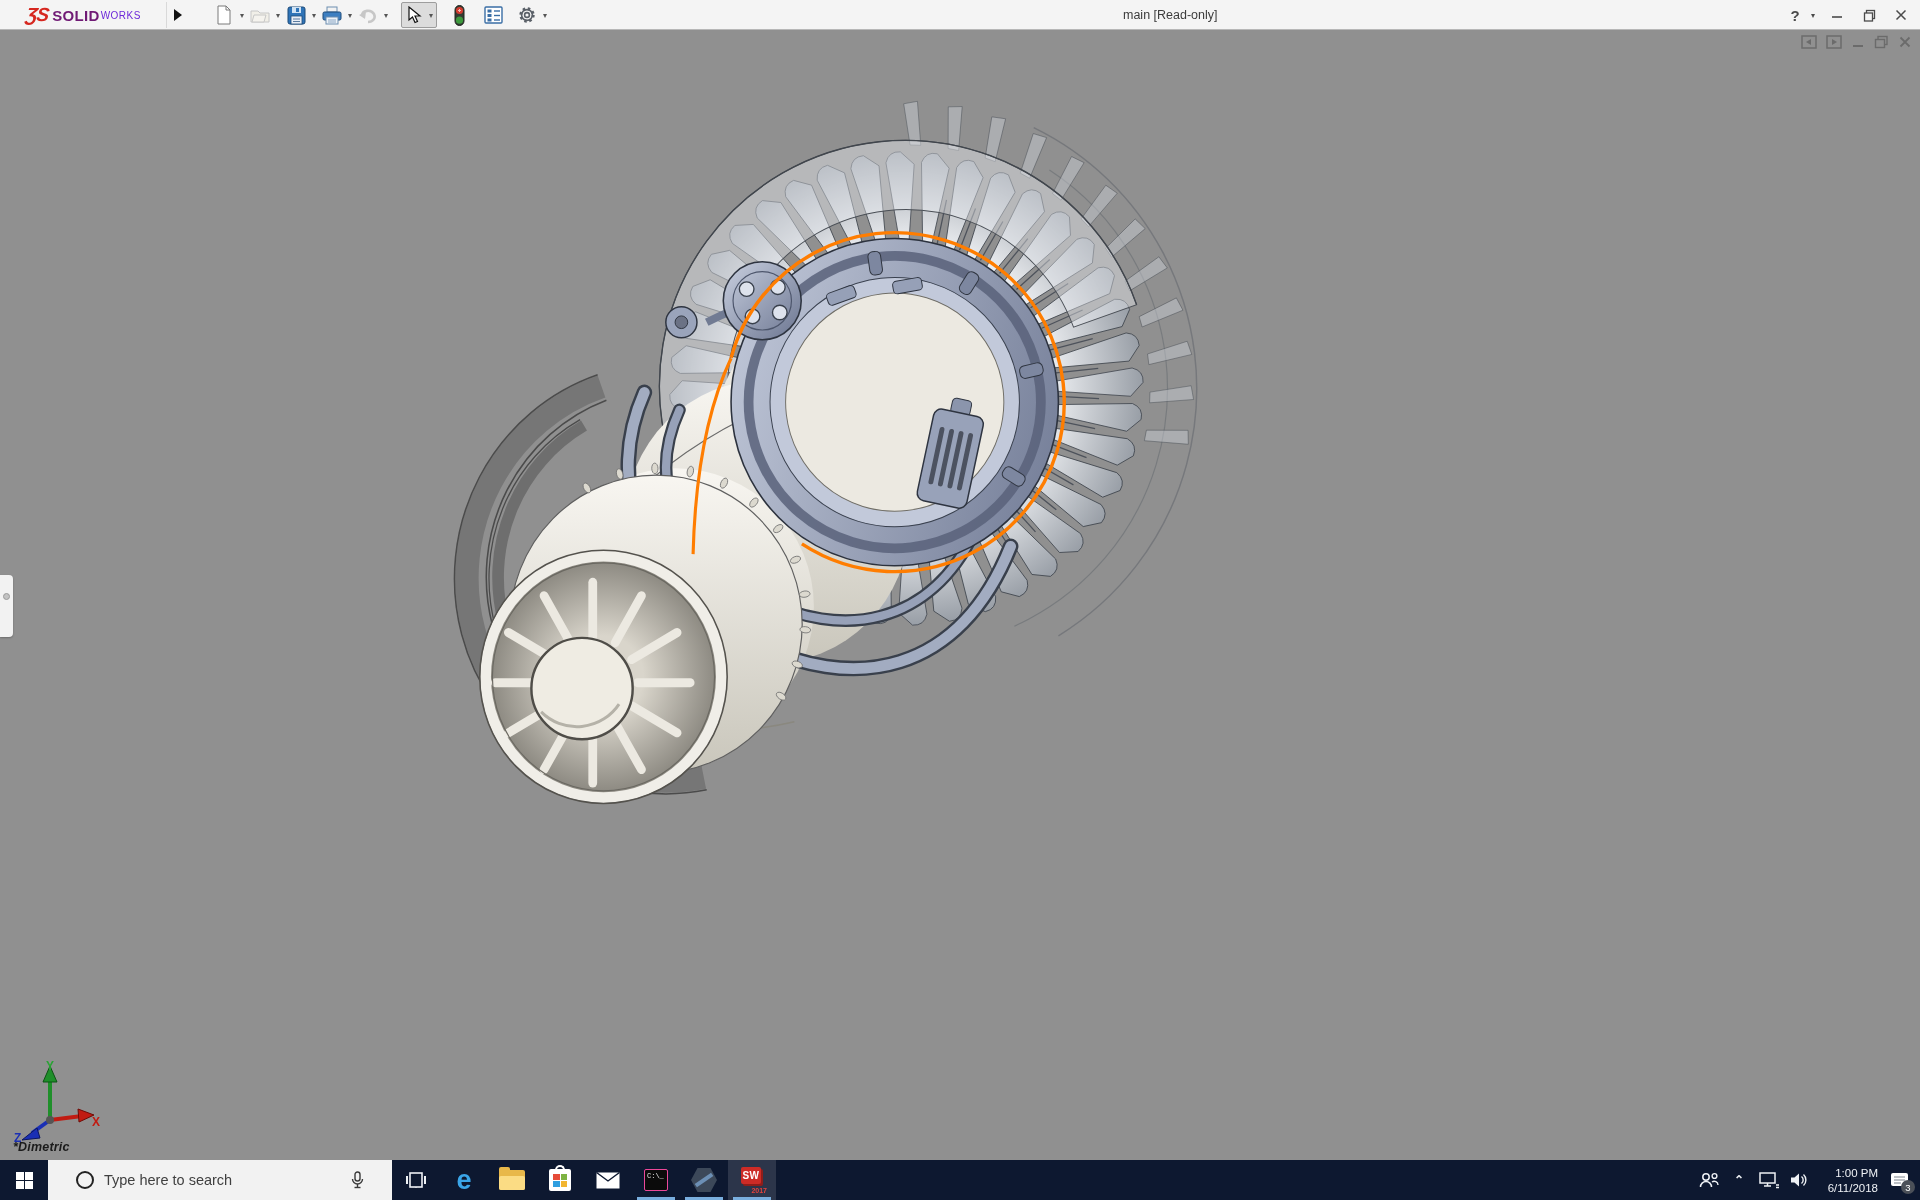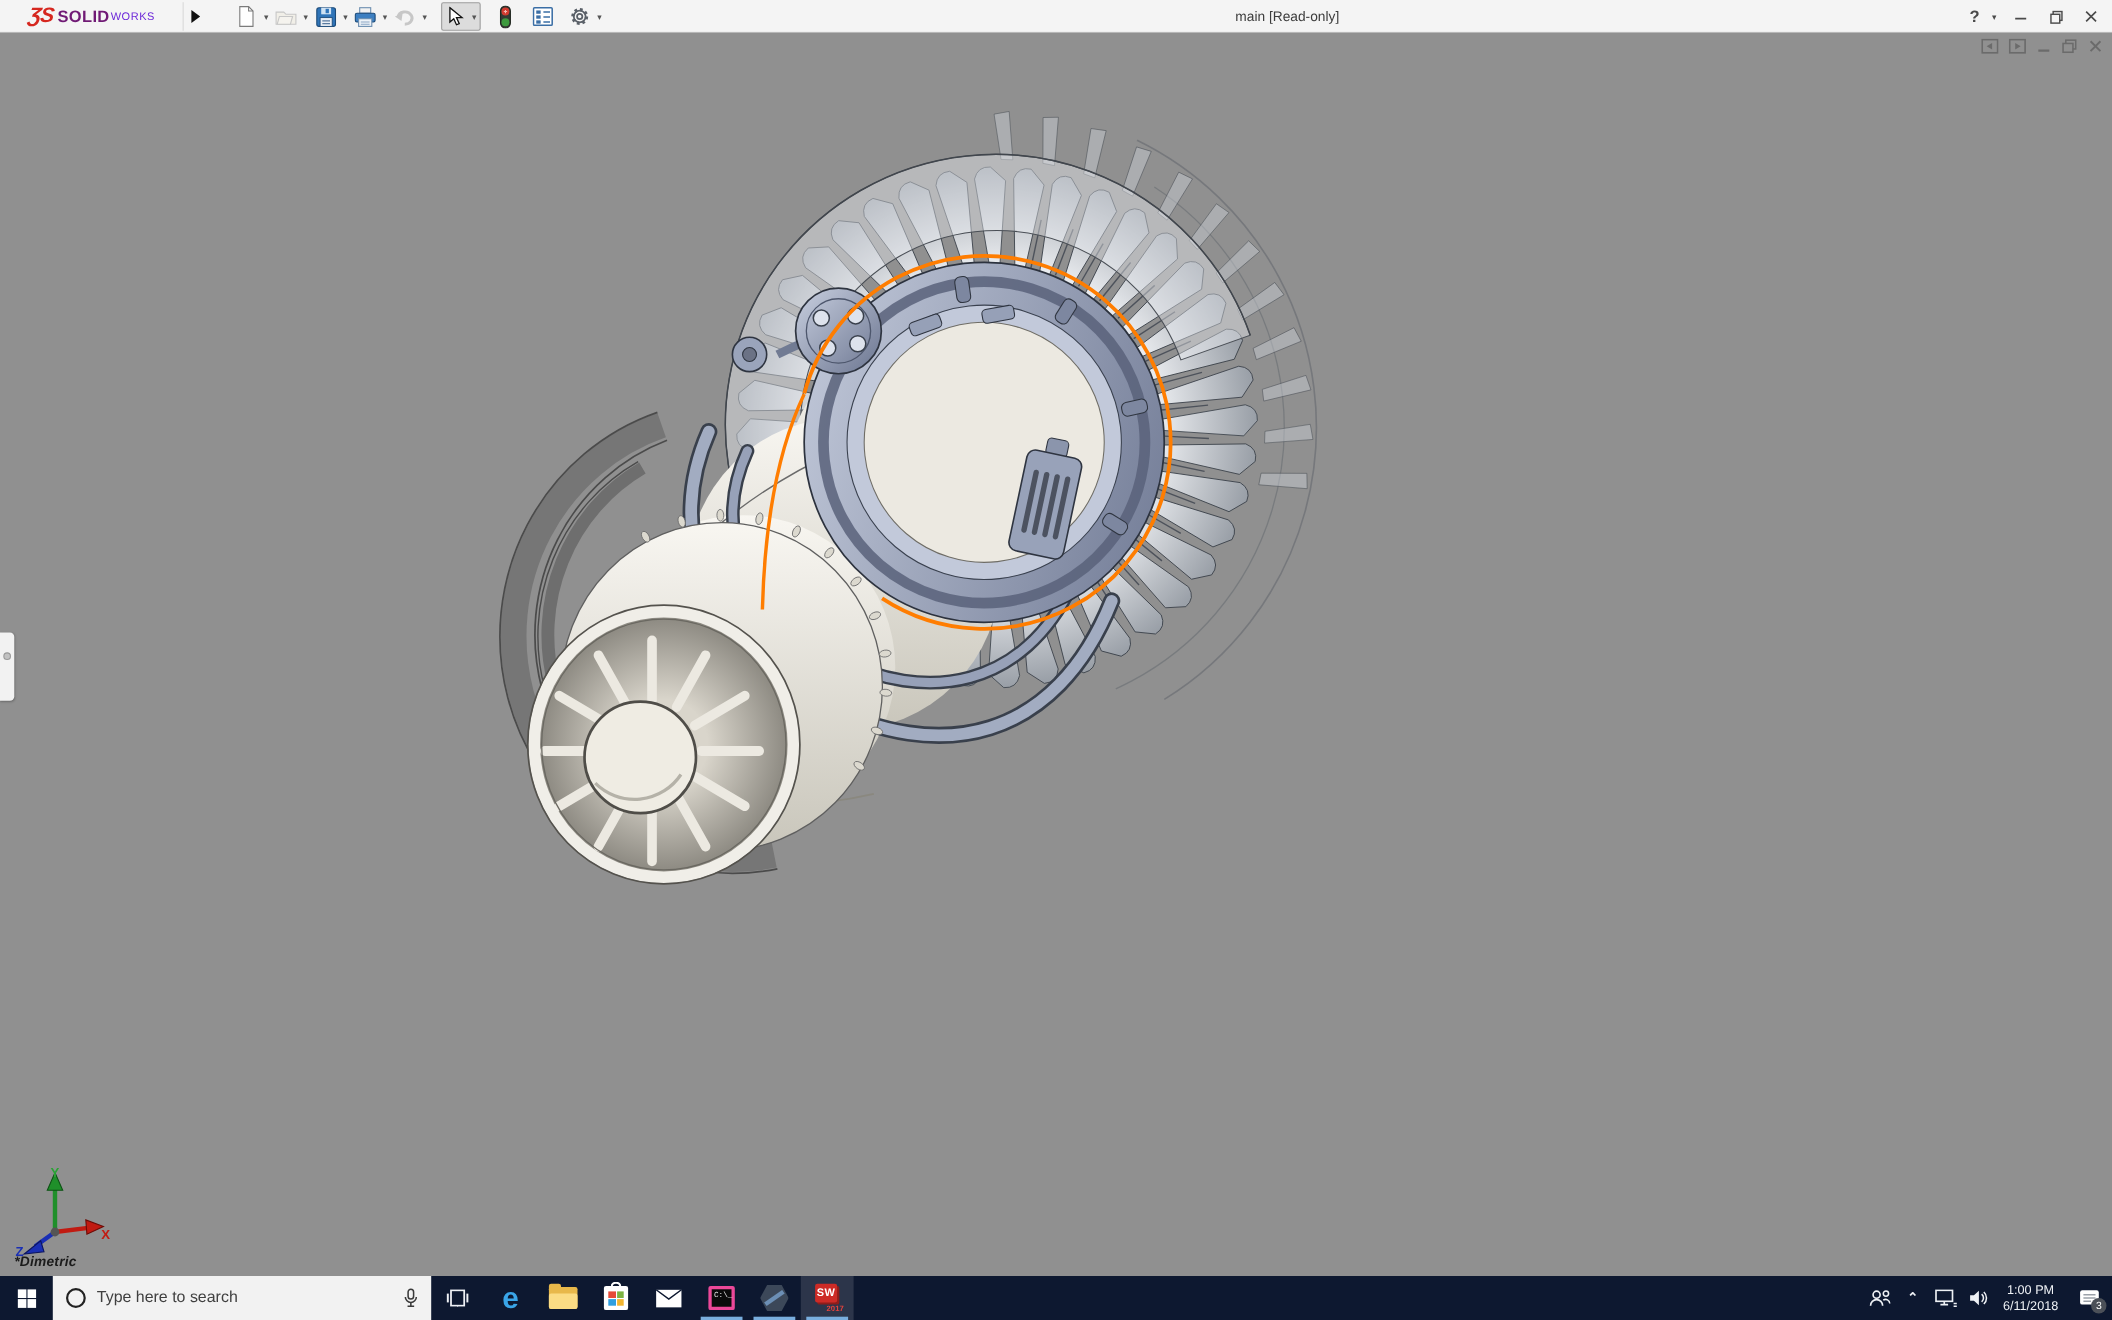--- a/index.html
+++ b/index.html
@@ -30,44 +30,44 @@
   .doc-ctrls { position:absolute; right:8px; top:5px; display:flex; align-items:center; gap:9px; opacity:.75; }
   .left-tab { position:absolute; left:0; top:545px; width:13px; height:62px; background:#f2f2f2; border-radius:0 4px 4px 0; box-shadow:0 1px 2px rgba(0,0,0,.25); }
   .left-tab .dot { position:absolute; left:3px; top:18px; width:7px; height:7px; border-radius:50%; background:#c2c2c2; border:1px solid #9a9a9a; }
   .engine-svg { position:absolute; left:0; top:0; }
   .triad { position:absolute; left:10px; top:1028px; }
   .view-label { position:absolute; left:13px; top:1110px; font-size:12.5px; font-weight:700; color:#1b1b1b; letter-spacing:.2px;font-style:italic; }
 
   
   .taskbar { position:absolute; left:0; top:1160px; width:1920px; height:40px; background:#0d1830; display:flex; align-items:stretch; }
   .tb-start { width:48px; display:flex; align-items:center; justify-content:center; }
-  .tb-search { width:344px; background:#f2f2f2; display:flex; align-items:center; padding:0 12px; gap:10px; }
+  .tb-search { width:344px; background:#f2f2f2; display:flex; align-items:center; padding:0 28px; gap:10px; }
   .tb-search-text { font-size:14.5px; color:#404040; flex:1; }
   .cortana-ring { width:18px; height:18px; border:2.5px solid #222; border-radius:50%; }
   .tb-slot { width:48px; position:relative; display:flex; align-items:center; justify-content:center; }
   .tb-slot.running::after { content:""; position:absolute; left:5px; right:5px; bottom:0; height:3px; background:#79aede; }
   .tb-slot.active { background:rgba(255,255,255,.13); }
   .edge-e { color:#3aa5e8; font-size:27px; font-weight:bold; line-height:1; }
   .sw-ico { position:relative; width:26px; height:26px; }
   .sw-cube { position:absolute; left:2px; top:0; width:20px; height:17px; background:#cd2b26; border-radius:2px; color:#fff; font-weight:800; font-size:10px; display:flex; align-items:center; justify-content:center; letter-spacing:.5px; box-shadow:2px 2px 0 #8f1d1a; }
   .sw-year { position:absolute; right:-2px; bottom:-1px; font-size:7px; font-weight:700; color:#e5433d; }
-  .cmd-ico { width:24px; height:22px; background:#0b0b0b; border:3px solid #ec4899; border-radius:2px; color:#e8e8e8; font-family:"Liberation Mono", monospace; font-size:7px; padding:2px 2px; }
+  .cmd-ico { width:24px; height:22px; background:#0b0b0b; border:1px solid #ec4899; border-radius:2px; color:#e8e8e8; font-family:"Liberation Mono", monospace; font-size:7px; padding:2px 2px; }
   .hex-ico { width:26px; height:24px; background:#3c4859; clip-path:polygon(25% 0,75% 0,100% 50%,75% 100%,25% 100%,0 50%); position:relative; }
   .hex-ico::after { content:""; position:absolute; left:3px; top:10px; width:20px; height:4px; background:#6c8fb5; transform:rotate(-35deg); }
   .folder-ico { position:relative; width:26px; height:20px; }
   .folder-back { position:absolute; inset:0; background:#e8b84a; border-radius:2px; }
   .folder-tabb { position:absolute; left:0; top:-3px; width:11px; height:5px; background:#e8b84a; border-radius:2px 2px 0 0; }
   .folder-front { position:absolute; left:0; bottom:0; width:26px; height:14px; background:#fbdc84; border-radius:2px; }
   .store-ico { position:relative; width:22px; height:22px; background:#fff; border-radius:2px; }
   .store-handle { position:absolute; left:6px; top:-4px; width:10px; height:8px; border:2px solid #fff; border-bottom:none; border-radius:5px 5px 0 0; }
   .store-grid { position:absolute; left:4px; top:5px; width:14px; height:13px; display:grid; grid-template-columns:1fr 1fr; gap:1px; }
   .store-grid i { display:block; }
   .tray { position:absolute; right:0; top:0; height:40px; display:flex; align-items:center; color:#eef1f5; }
   .tray-ico { width:30px; height:40px; display:flex; align-items:center; justify-content:center; }
-  .tray-clock { width:64px; text-align:center; font-size:11.5px; line-height:1.25; padding-top:1px; }
+  .tray-clock { width:64px; text-align:right; font-size:11.5px; line-height:1.25; padding-top:1px; }
   .tray-notif { position:relative; width:42px; height:40px; display:flex; align-items:center; justify-content:center; }
   .notif-badge { position:absolute; right:5px; bottom:6px; width:14px; height:14px; border-radius:50%; background:#4b5058; color:#fff; font-size:9.5px; display:flex; align-items:center; justify-content:center; }
   .chevron { font-size:12px; font-weight:bold; }
 </style>
 </head>
 <body>
 
 <div class="titlebar">
   <div class="brand">
     <span class="brand-glyph">ƷS</span>

